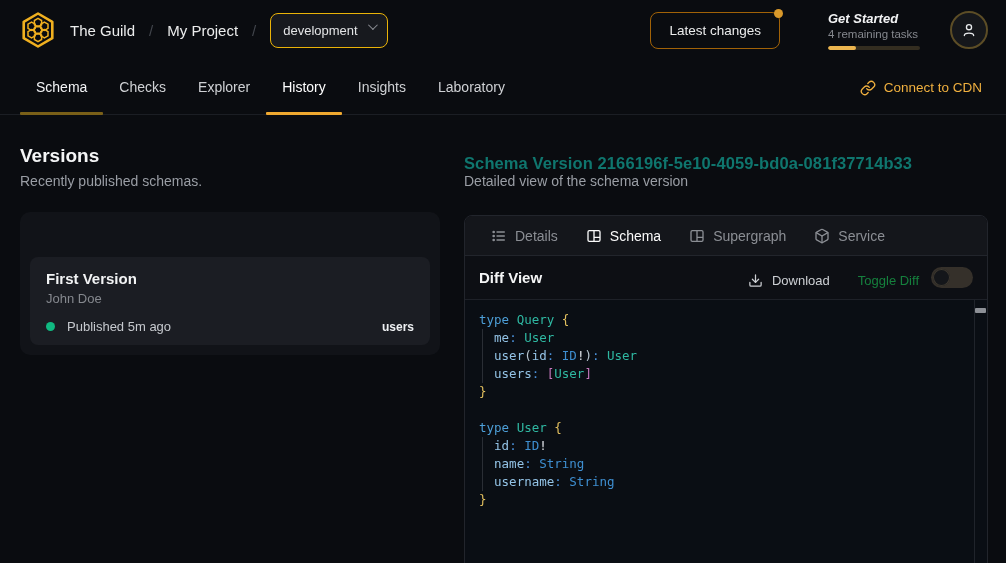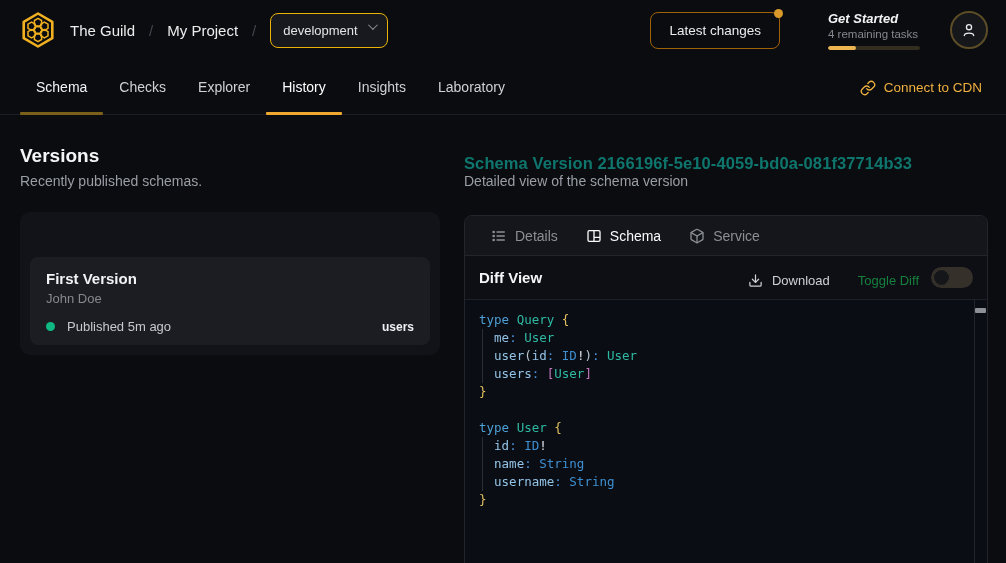--- a/index.html
+++ b/index.html
@@ -178,20 +178,28 @@
     </div>
     <div class="ptab active">
       <svg width="16" height="16" viewBox="0 0 24 24" fill="none" stroke="#fafafa" stroke-width="2" stroke-linejoin="round">
         <rect x="3" y="4" width="18" height="16" rx="2"></rect>
           <line x1="12" y1="4" x2="12" y2="20"></line>
           <line x1="12" y1="14" x2="21" y2="14"></line>
       </svg>
       <span>Schema</span>
     </div>
     <div class="ptab">
+      <svg width="16" height="16" viewBox="0 0 24 24" fill="none" stroke="#8b8e94" stroke-width="2" stroke-linejoin="round">
+        <rect x="3" y="4" width="18" height="16" rx="2"></rect>
+          <line x1="12" y1="4" x2="12" y2="20"></line>
+          <line x1="12" y1="14" x2="21" y2="14"></line>
+      </svg>
+      <span>Supergraph</span>
+    </div>
+    <div class="ptab">
       <svg width="16" height="16" viewBox="0 0 24 24" fill="none" stroke="#8b8e94" stroke-width="2" stroke-linecap="round" stroke-linejoin="round">
         <path d="M21 16V8a2 2 0 0 0-1-1.73l-7-4a2 2 0 0 0-2 0l-7 4A2 2 0 0 0 3 8v8a2 2 0 0 0 1 1.73l7 4a2 2 0 0 0 2 0l7-4A2 2 0 0 0 21 16z"></path>
         <polyline points="3.27 6.96 12 12.01 20.73 6.96"></polyline>
           <line x1="12" y1="22.08" x2="12" y2="12"></line>
       </svg>
       <span>Service</span>
     </div>
   </div>
 
   <div class="diff-head">

